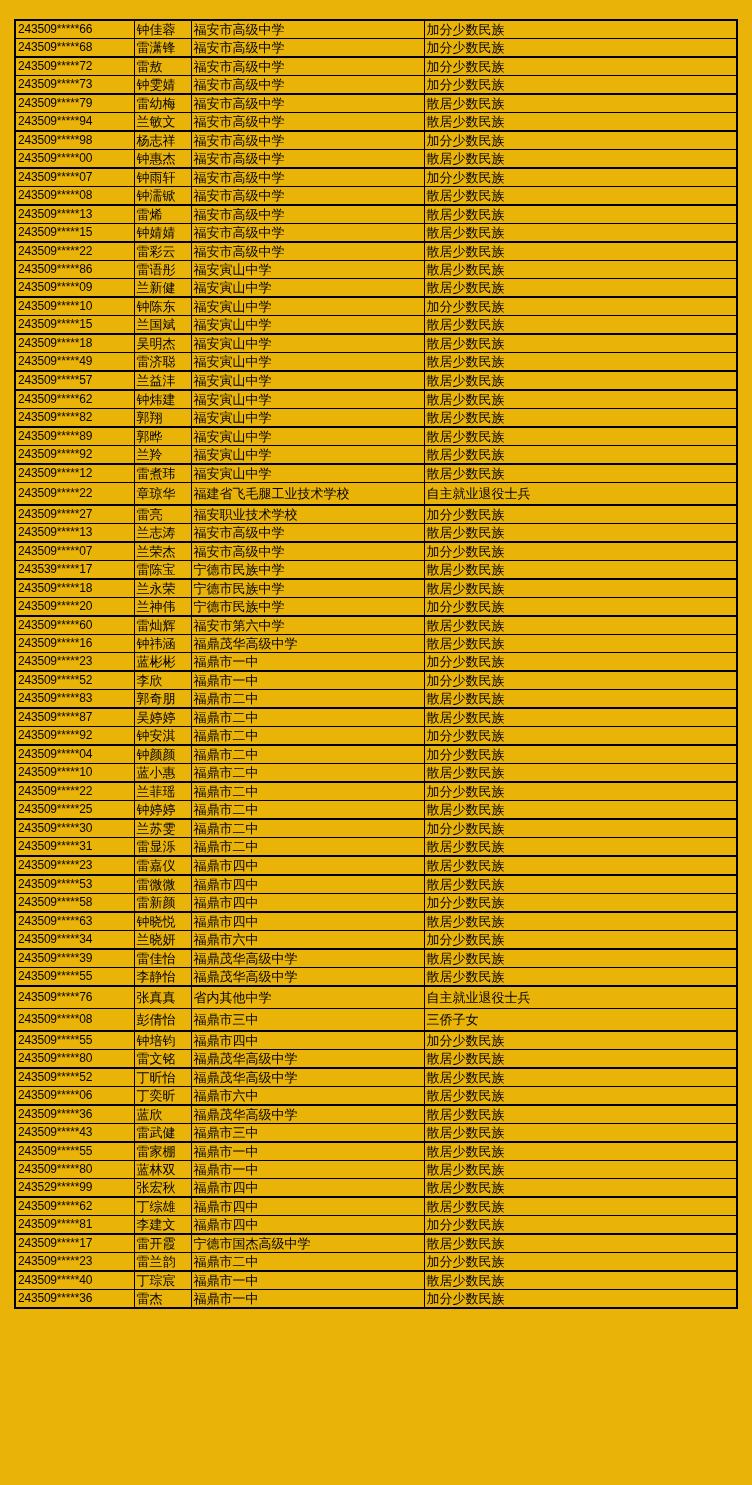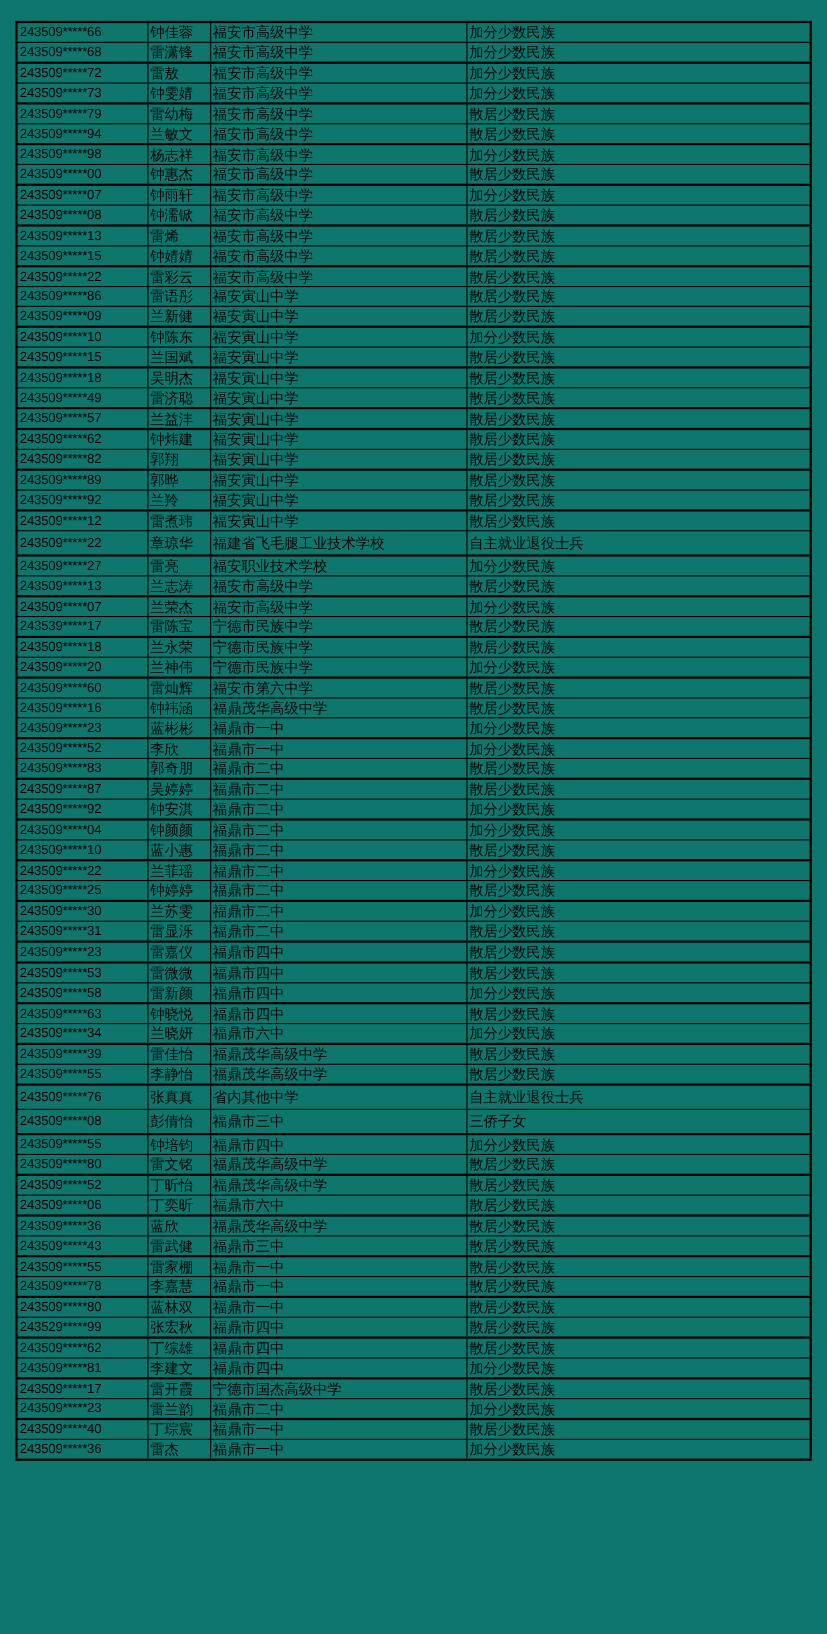--- a/index.html
+++ b/index.html
@@ -10,21 +10,21 @@
   body {
     width: 752px;
     height: 1485px;
     font-family: "Liberation Sans", "DejaVu Sans", sans-serif;
     -webkit-font-smoothing: none;
   }
   #page {
     position: relative;
     width: 752px;
     height: 1485px;
-    background: #0f766e;
+    background: #eab308;
     overflow: hidden;
   }
   #table-wrap {
     position: absolute;
     left: 14px;
     top: 19px;
     width: 724px;
   }
   table.roster {
     border-collapse: collapse;
@@ -437,26 +437,20 @@
             <td class="name">雷武健</td>
             <td class="school">福鼎市三中</td>
             <td class="cat">散居少数民族</td>
           </tr>
           <tr>
             <td class="id">243509*****55</td>
             <td class="name">雷家棚</td>
             <td class="school">福鼎市一中</td>
             <td class="cat">散居少数民族</td>
           </tr>
-          <tr class="thick">
-            <td class="id">243509*****78</td>
-            <td class="name">李嘉慧</td>
-            <td class="school">福鼎市一中</td>
-            <td class="cat">散居少数民族</td>
-          </tr>
           <tr>
             <td class="id">243509*****80</td>
             <td class="name">蓝林双</td>
             <td class="school">福鼎市一中</td>
             <td class="cat">散居少数民族</td>
           </tr>
           <tr class="thick">
             <td class="id">243529*****99</td>
             <td class="name">张宏秋</td>
             <td class="school">福鼎市四中</td>

